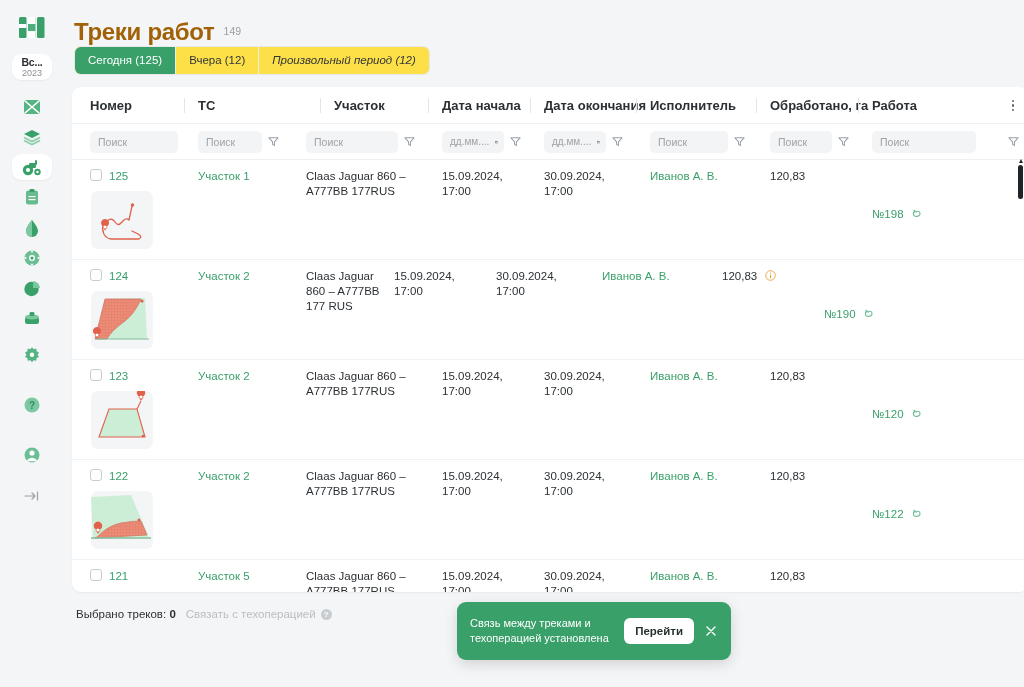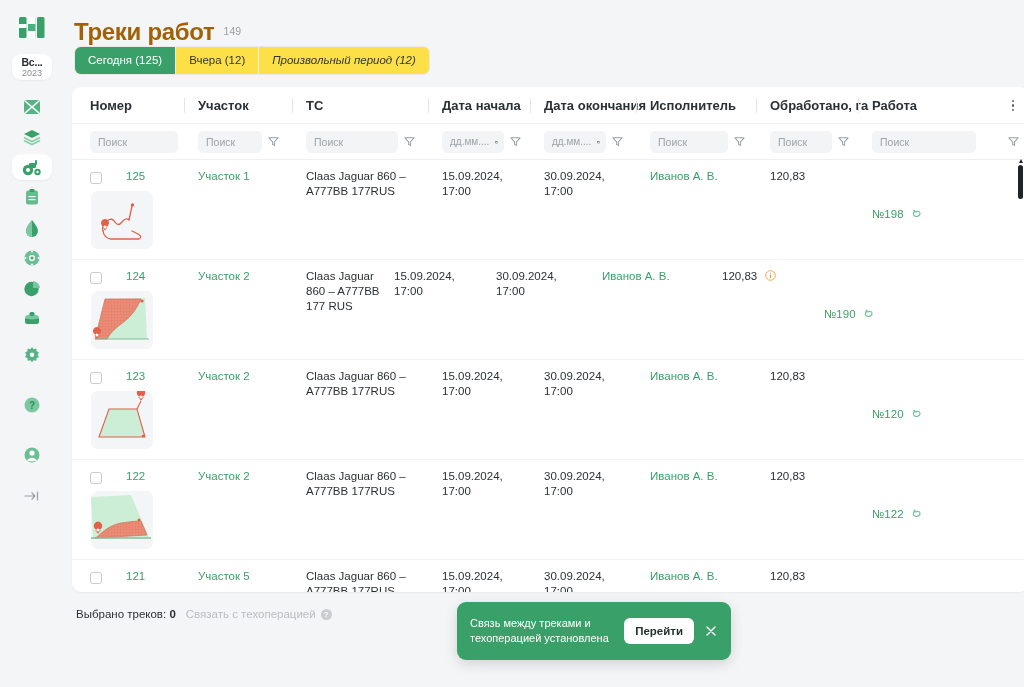--- a/index.html
+++ b/index.html
@@ -117,21 +117,21 @@
   .trow {
     display: flex;
     border-bottom: 1px solid #f0f2f3;
     padding-left: 4px;
     padding-top: 9px;
     min-height: 100px;
   }
   .trow:last-child { border-bottom: none; }
   .td { padding-left: 14px; font-size: 11.5px; color: #2b3034; line-height: 15px; }
   .num-cell { display: flex; align-items: flex-start; gap: 7px; flex-direction: column; }
-  .num-line { display: flex; align-items: flex-end; gap: 24px; }
+  .num-line { display: flex; align-items: flex-start; gap: 7px; }
   .chk {
     width: 12px; height: 12px; border: 1.3px solid #c7ccd1; border-radius: 3px; background:#fff;
     flex: 0 0 12px;
   }
   .num-link { color: #3aa06a; font-size: 11.5px; }
   .link { color: #3aa06a; }
   .thumb {
     width: 62px; height: 58px; border-radius: 7px; background: #f4f5f6;
     margin-left: 1px; overflow: hidden; position: relative;
   }
@@ -328,22 +328,22 @@
     <div class="tabs">
       <div class="tab active">Сегодня (125)</div>
       <div class="tab">Вчера (12)</div>
       <div class="tab">Произвольный период (12)</div>
     </div>
 
     <div class="table-card">
 
       <div class="thead">
         <div class="th c-num"><span>Номер</span></div>
+        <div class="th c-tc"><span class="divider"></span><span>ТС</span></div>
         <div class="th c-plot"><span class="divider"></span><span>Участок</span></div>
-        <div class="th c-tc"><span class="divider"></span><span>ТС</span></div>
         <div class="th c-start"><span class="divider"></span><span>Дата начала</span></div>
         <div class="th c-end"><span class="divider"></span><span>Дата окончания</span></div>
         <div class="th c-exec"><span class="divider"></span><span>Исполнитель</span></div>
         <div class="th c-area"><span class="divider"></span><span>Обработано, га</span></div>
         <div class="th c-work"><span class="divider"></span><span>Работа</span></div>
         <div class="th c-menu" style="padding-left:0;">
           <div class="kebab">
               <i></i>
               <i></i>
               <i></i>

